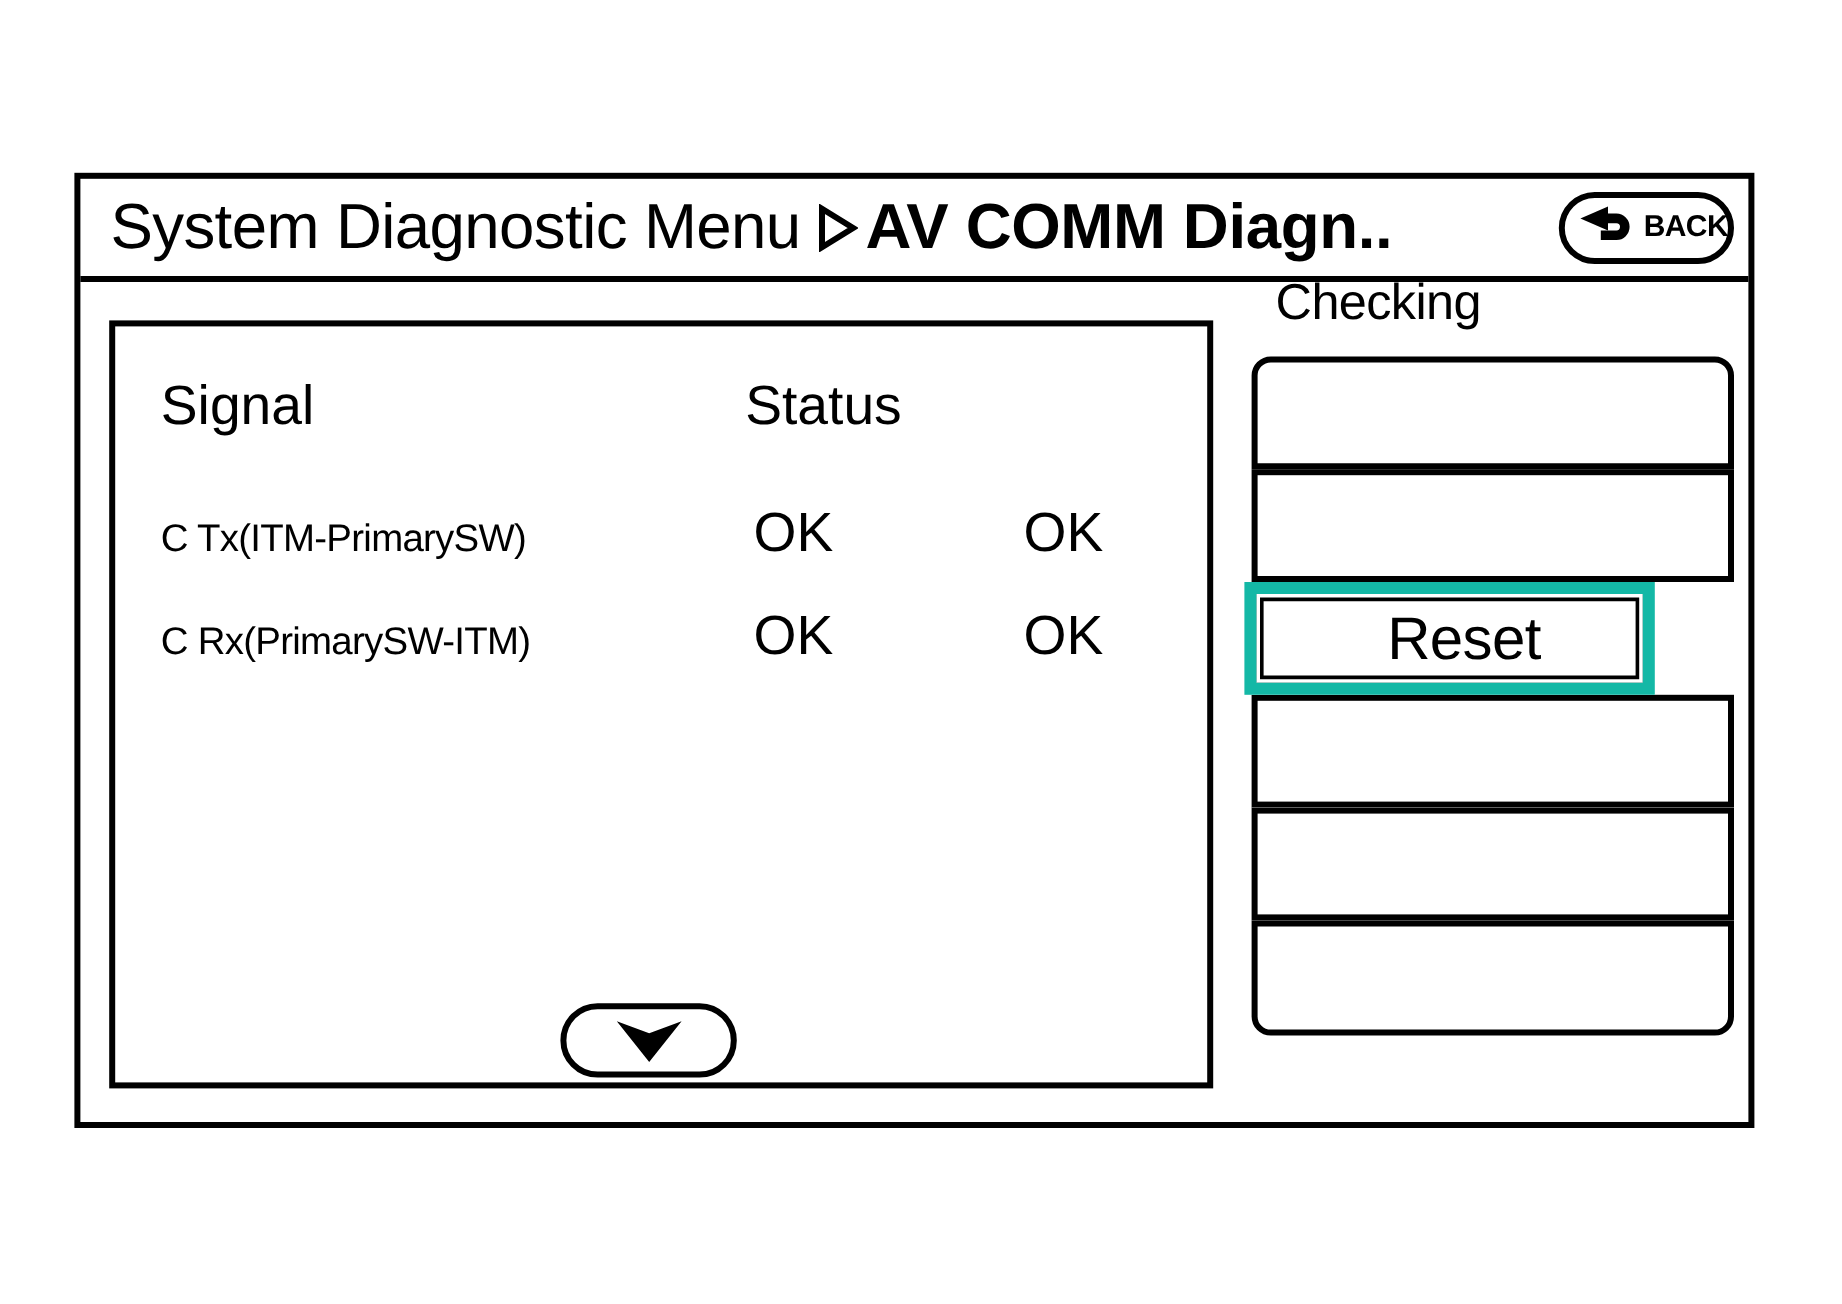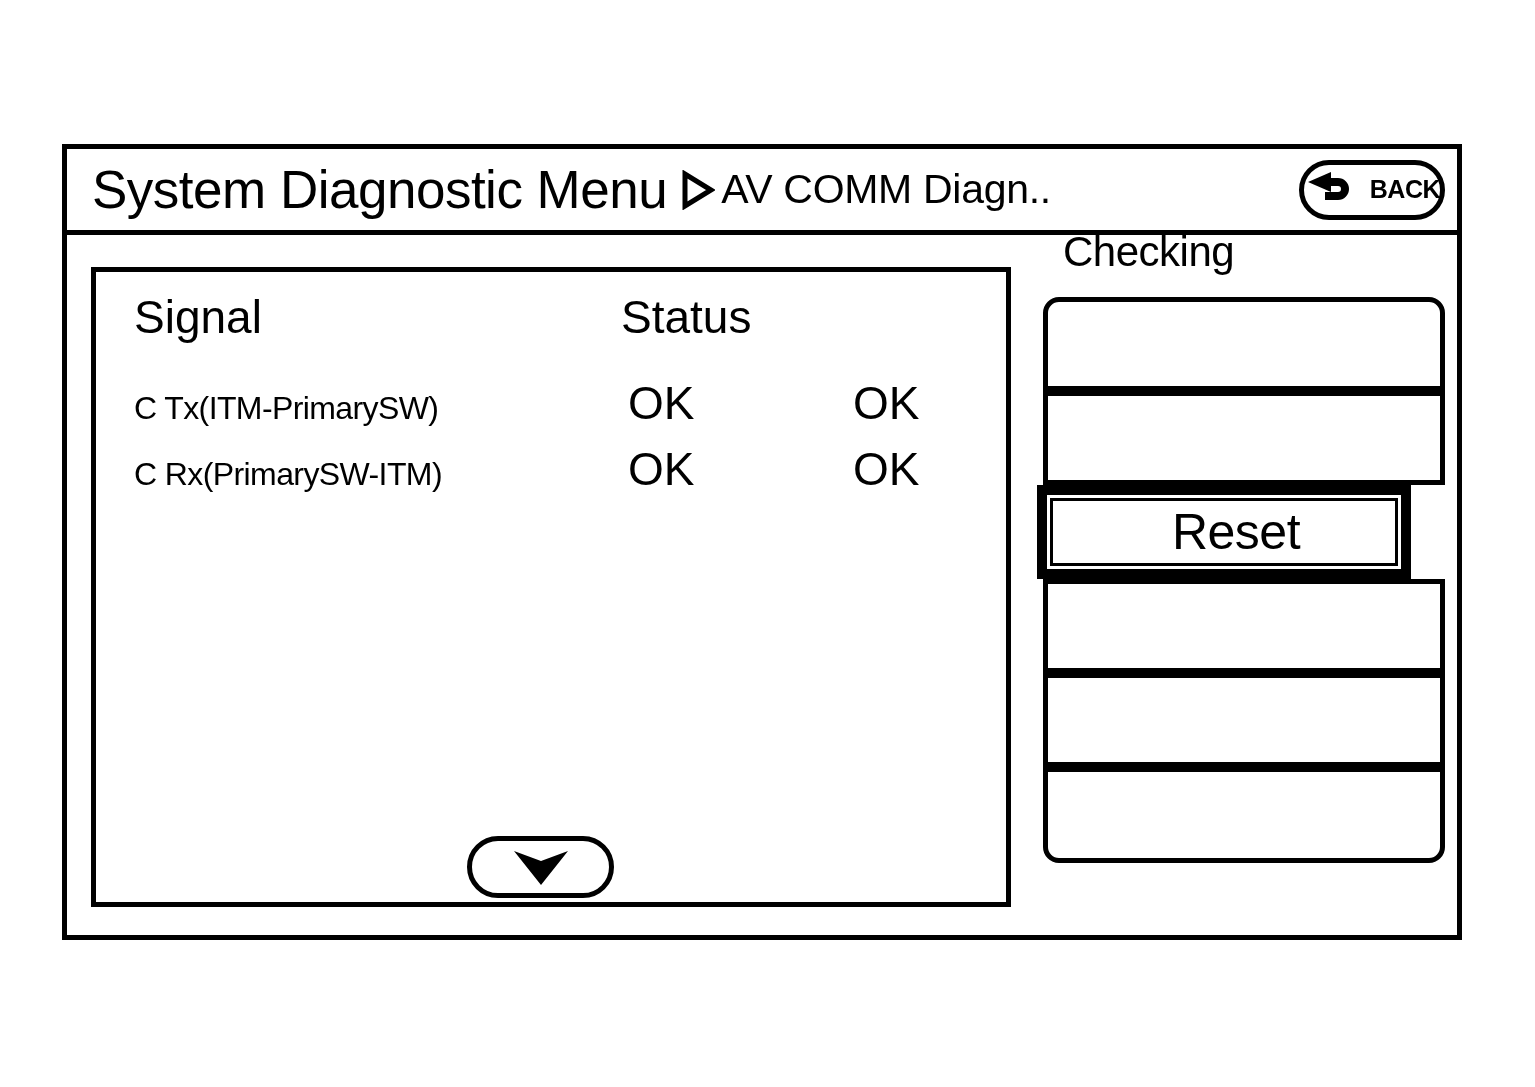--- a/index.html
+++ b/index.html
@@ -49,34 +49,35 @@
     line-height: 1;
     letter-spacing: -0.5px;
   }
   #title-sep-icon {
     margin-left: 14px;
     margin-right: 6px;
     display: inline-block;
     line-height: 0;
   }
   #title-sub {
-    font-size: 41px;
+    font-size: 53px;
     line-height: 1;
     letter-spacing: -0.3px;
+    font-weight: bold;
   }
   #back-button {
     margin-left: auto;
     width: 146px;
     height: 60px;
     border: 5px solid #000;
     border-radius: 32px;
     box-sizing: border-box;
     display: flex;
     align-items: center;
-    justify-content: space-between;
+    justify-content: flex-end;
     background: #fff;
     flex: none;
   }
   #back-icon { line-height: 0; display: block; margin-right: 1px; }
   #back-label {
     font-size: 25px;
     font-weight: bold;
     letter-spacing: -0.5px;
     line-height: 1;
   }
@@ -95,20 +96,21 @@
   #signal-table {
     position: absolute;
     left: 38px;
     top: 22px;
     right: 14px;
   }
   .table-row {
     display: flex;
     align-items: baseline;
     height: 66px;
+    margin-top: 20px;
   }
   .col-signal { width: 487px; flex: none; }
   .col-status { width: 218px; flex: none; }
   .col-count  { width: 200px; flex: none; }
 
   .header-row .col-signal,
   .header-row .col-status,
   .header-row .col-count {
     font-size: 46px;
     line-height: 1;
@@ -166,25 +168,25 @@
     background: #fff;
     margin-bottom: 0px;
     display: flex;
     align-items: center;
     justify-content: center;
     position: relative;
   }
   .stack-button.first { border-radius: 16px 16px 0 0; }
   .stack-button.last  { border-radius: 0 0 16px 16px; height: 96px; }
   .stack-button.selected {
-    border: 10px solid #000000;
+    border: 10px solid #14b8a6;
     outline: none;
     margin-left: -6px;
     margin-right: -6px;
-    width: 374px;
+    width: 342px;
     box-shadow: inset 0 0 0 3px #fff, inset 0 0 0 6px #000;
     z-index: 2;
     padding-left: 24px;
   }
   .stack-label {
     font-size: 50px;
     line-height: 1;
     letter-spacing: -0.5px;
   }
 </style>

